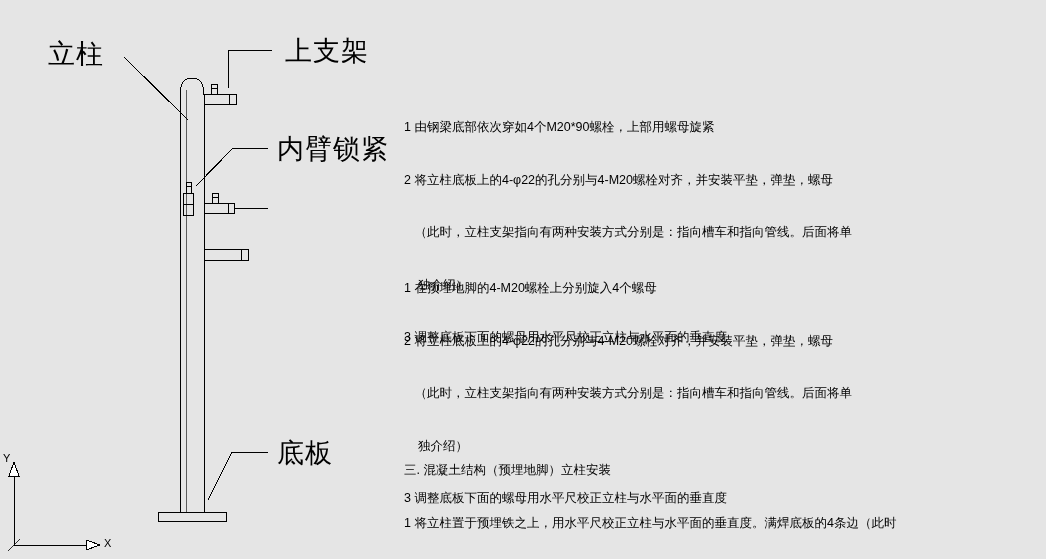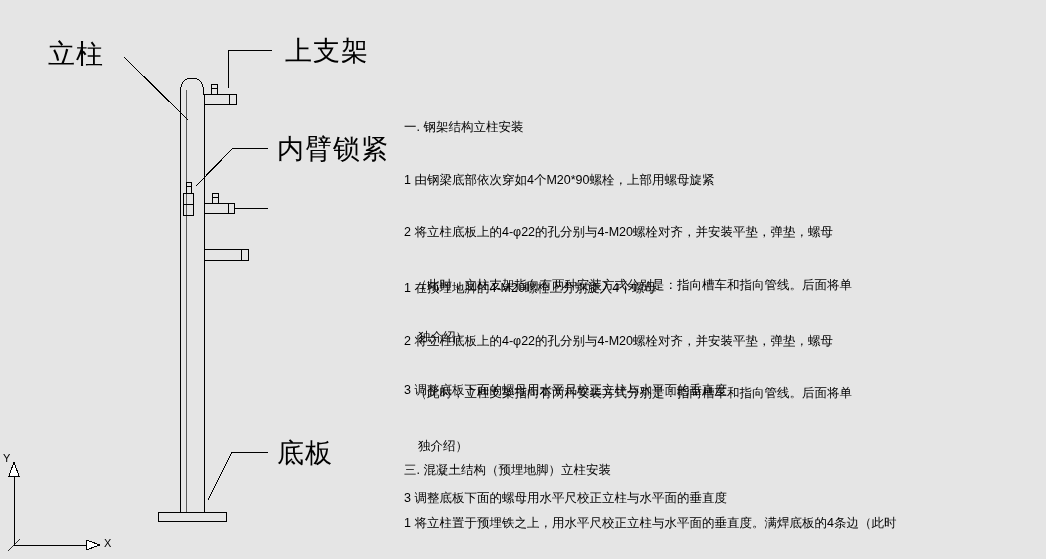--- a/index.html
+++ b/index.html
@@ -127,21 +127,20 @@
 
   <div class="label callout-label" style="left:277px; top:131px;text-align:center;">内臂锁紧</div>
 
 
   <div class="label callout-label" style="left:277px; top:435px;">底板</div>
 
   <div class="axis-label" style="left:3px; top:452px;">Y</div>
   <div class="axis-label" style="left:104px; top:537px;">X</div>
 
   <div class="note-block" style="left:404px; top:84px;">
-    <div class="note-heading">一. 钢架结构立柱安装</div>
     <div class="note-line">1 由钢梁底部依次穿如4个M20*90螺栓，上部用螺母旋紧</div>
     <div class="note-line">2 将立柱底板上的4-φ22的孔分别与4-M20螺栓对齐，并安装平垫，弹垫，螺母</div>
     <div class="note-line">   （此时，立柱支架指向有两种安装方式分别是：指向槽车和指向管线。后面将单</div>
     <div class="note-line">    独介绍）</div>
     <div class="note-line">3 调整底板下面的螺母用水平尺校正立柱与水平面的垂直度</div>
   </div>
 
   <div class="note-block" style="left:404px; top:245px;">
     <div class="note-line">1 在预埋地脚的4-M20螺栓上分别旋入4个螺母</div>
     <div class="note-line">2 将立柱底板上的4-φ22的孔分别与4-M20螺栓对齐，并安装平垫，弹垫，螺母</div>

